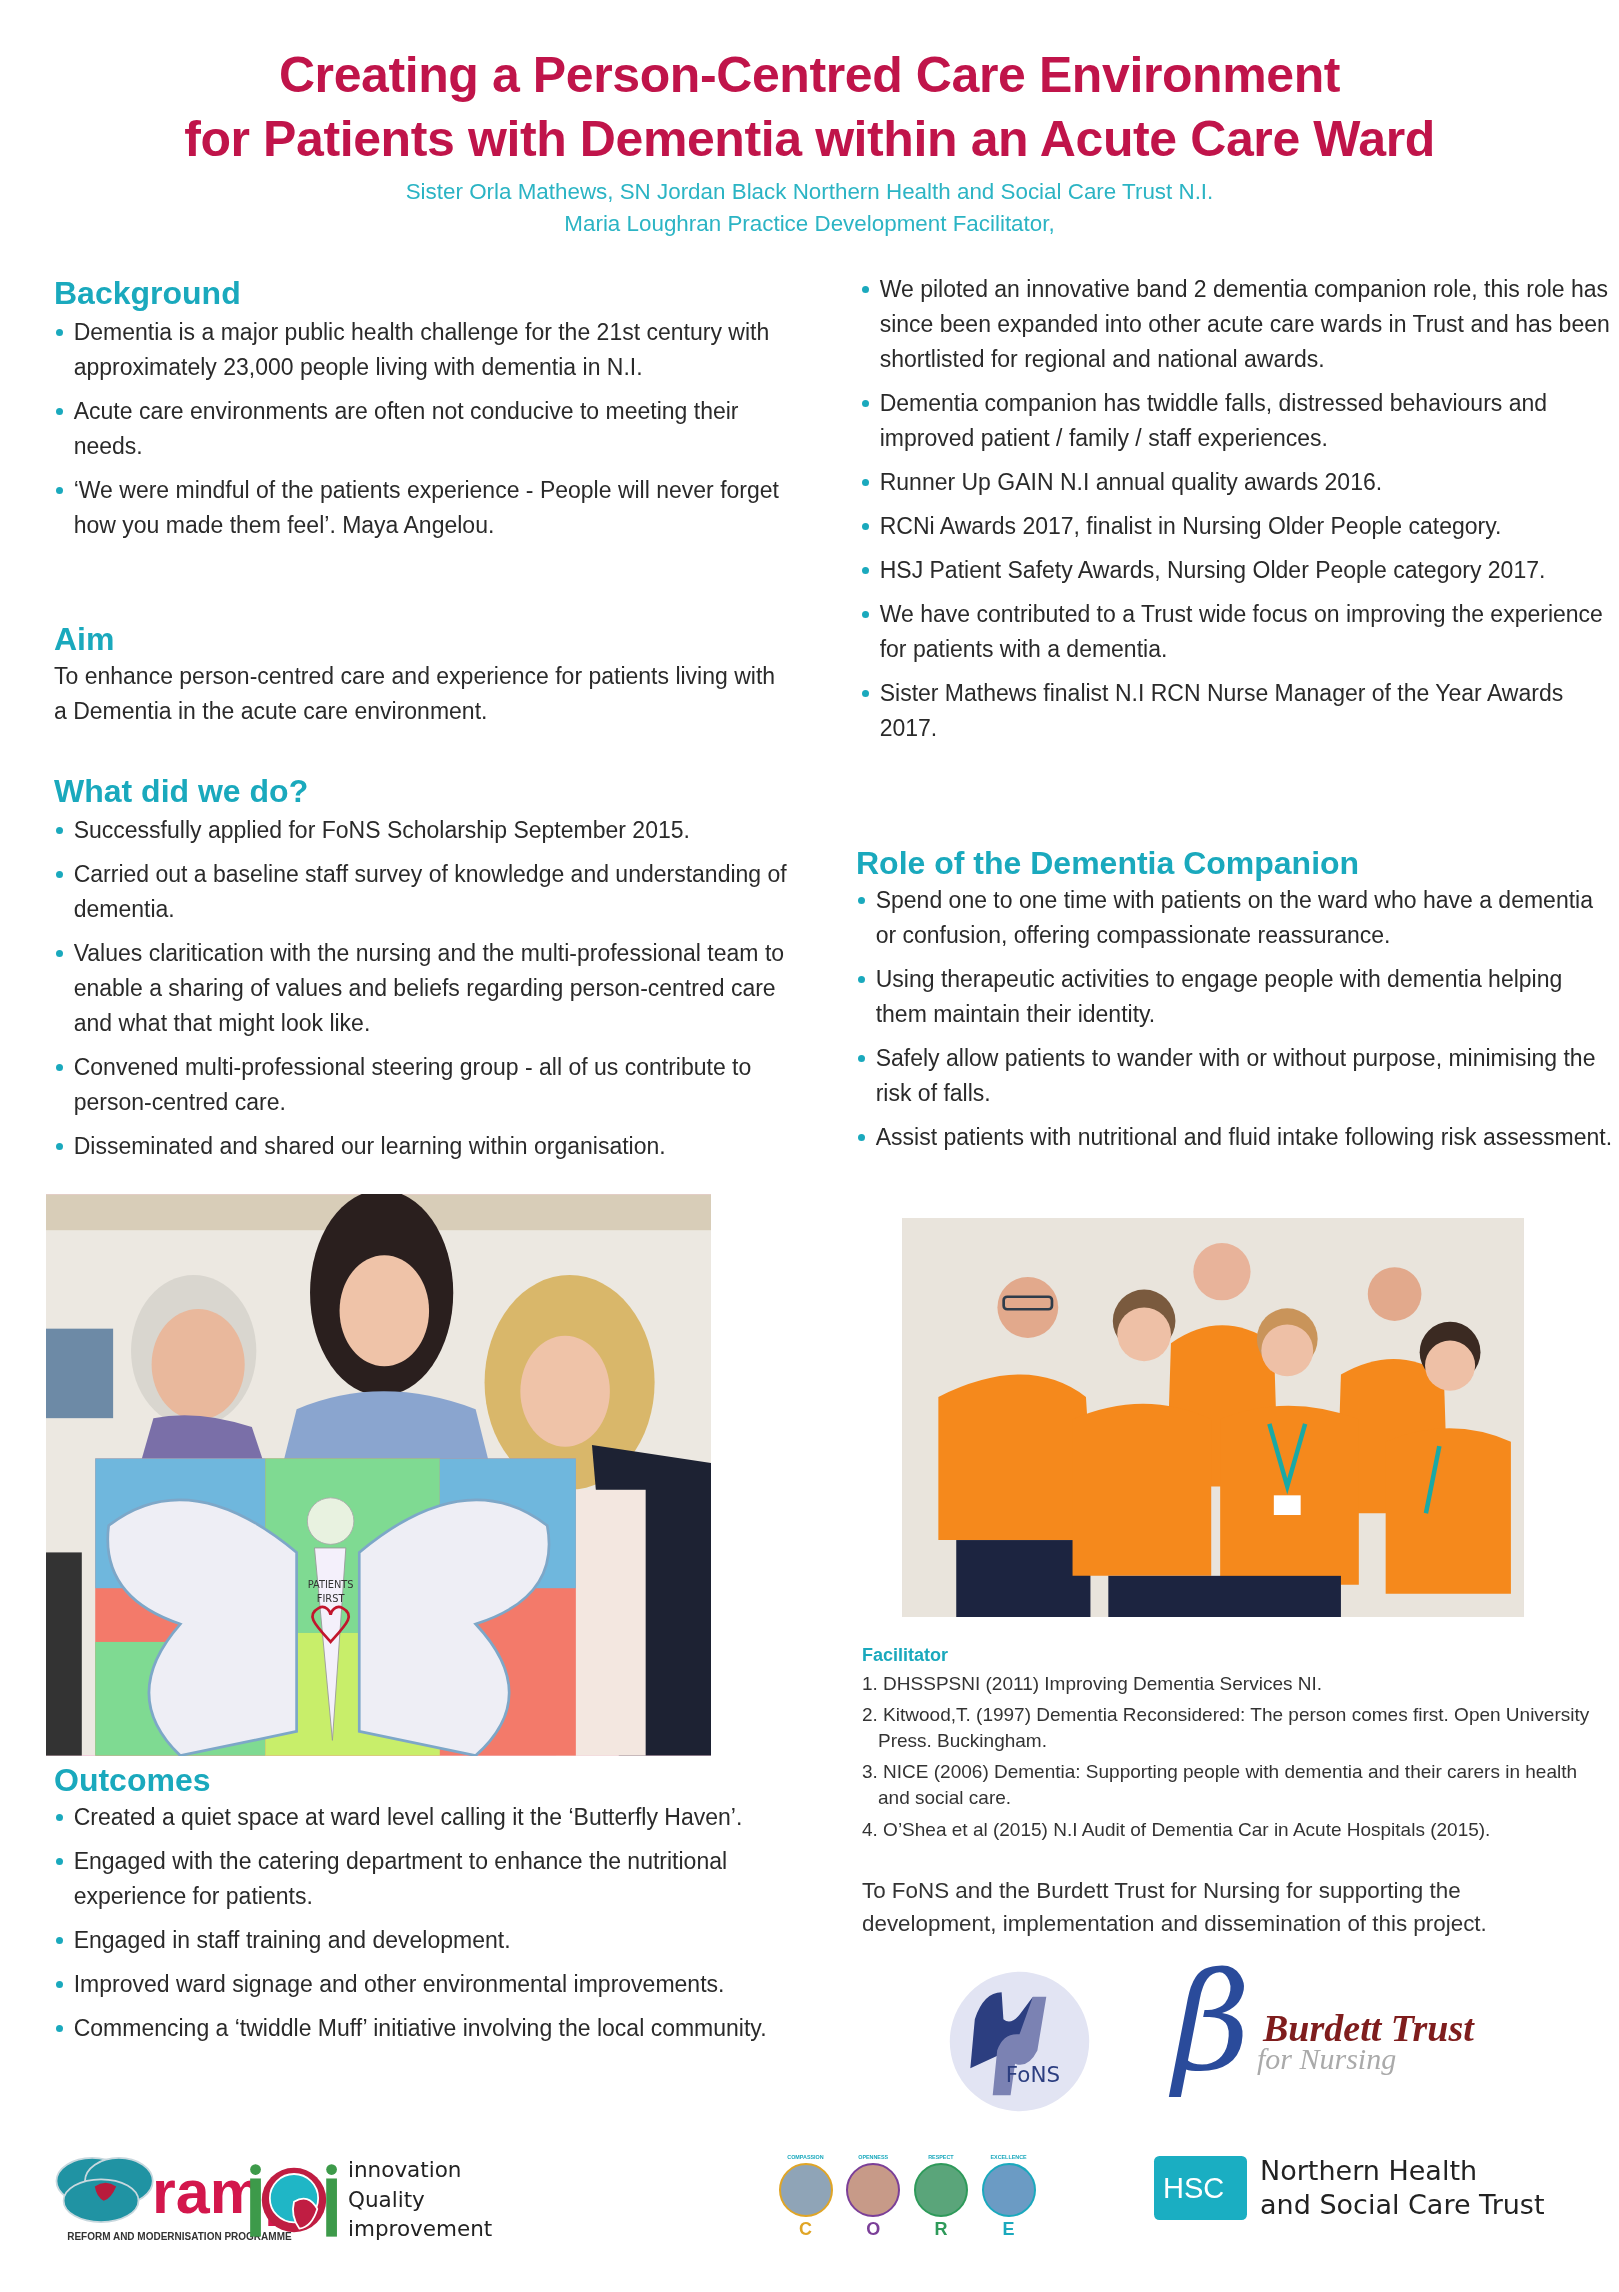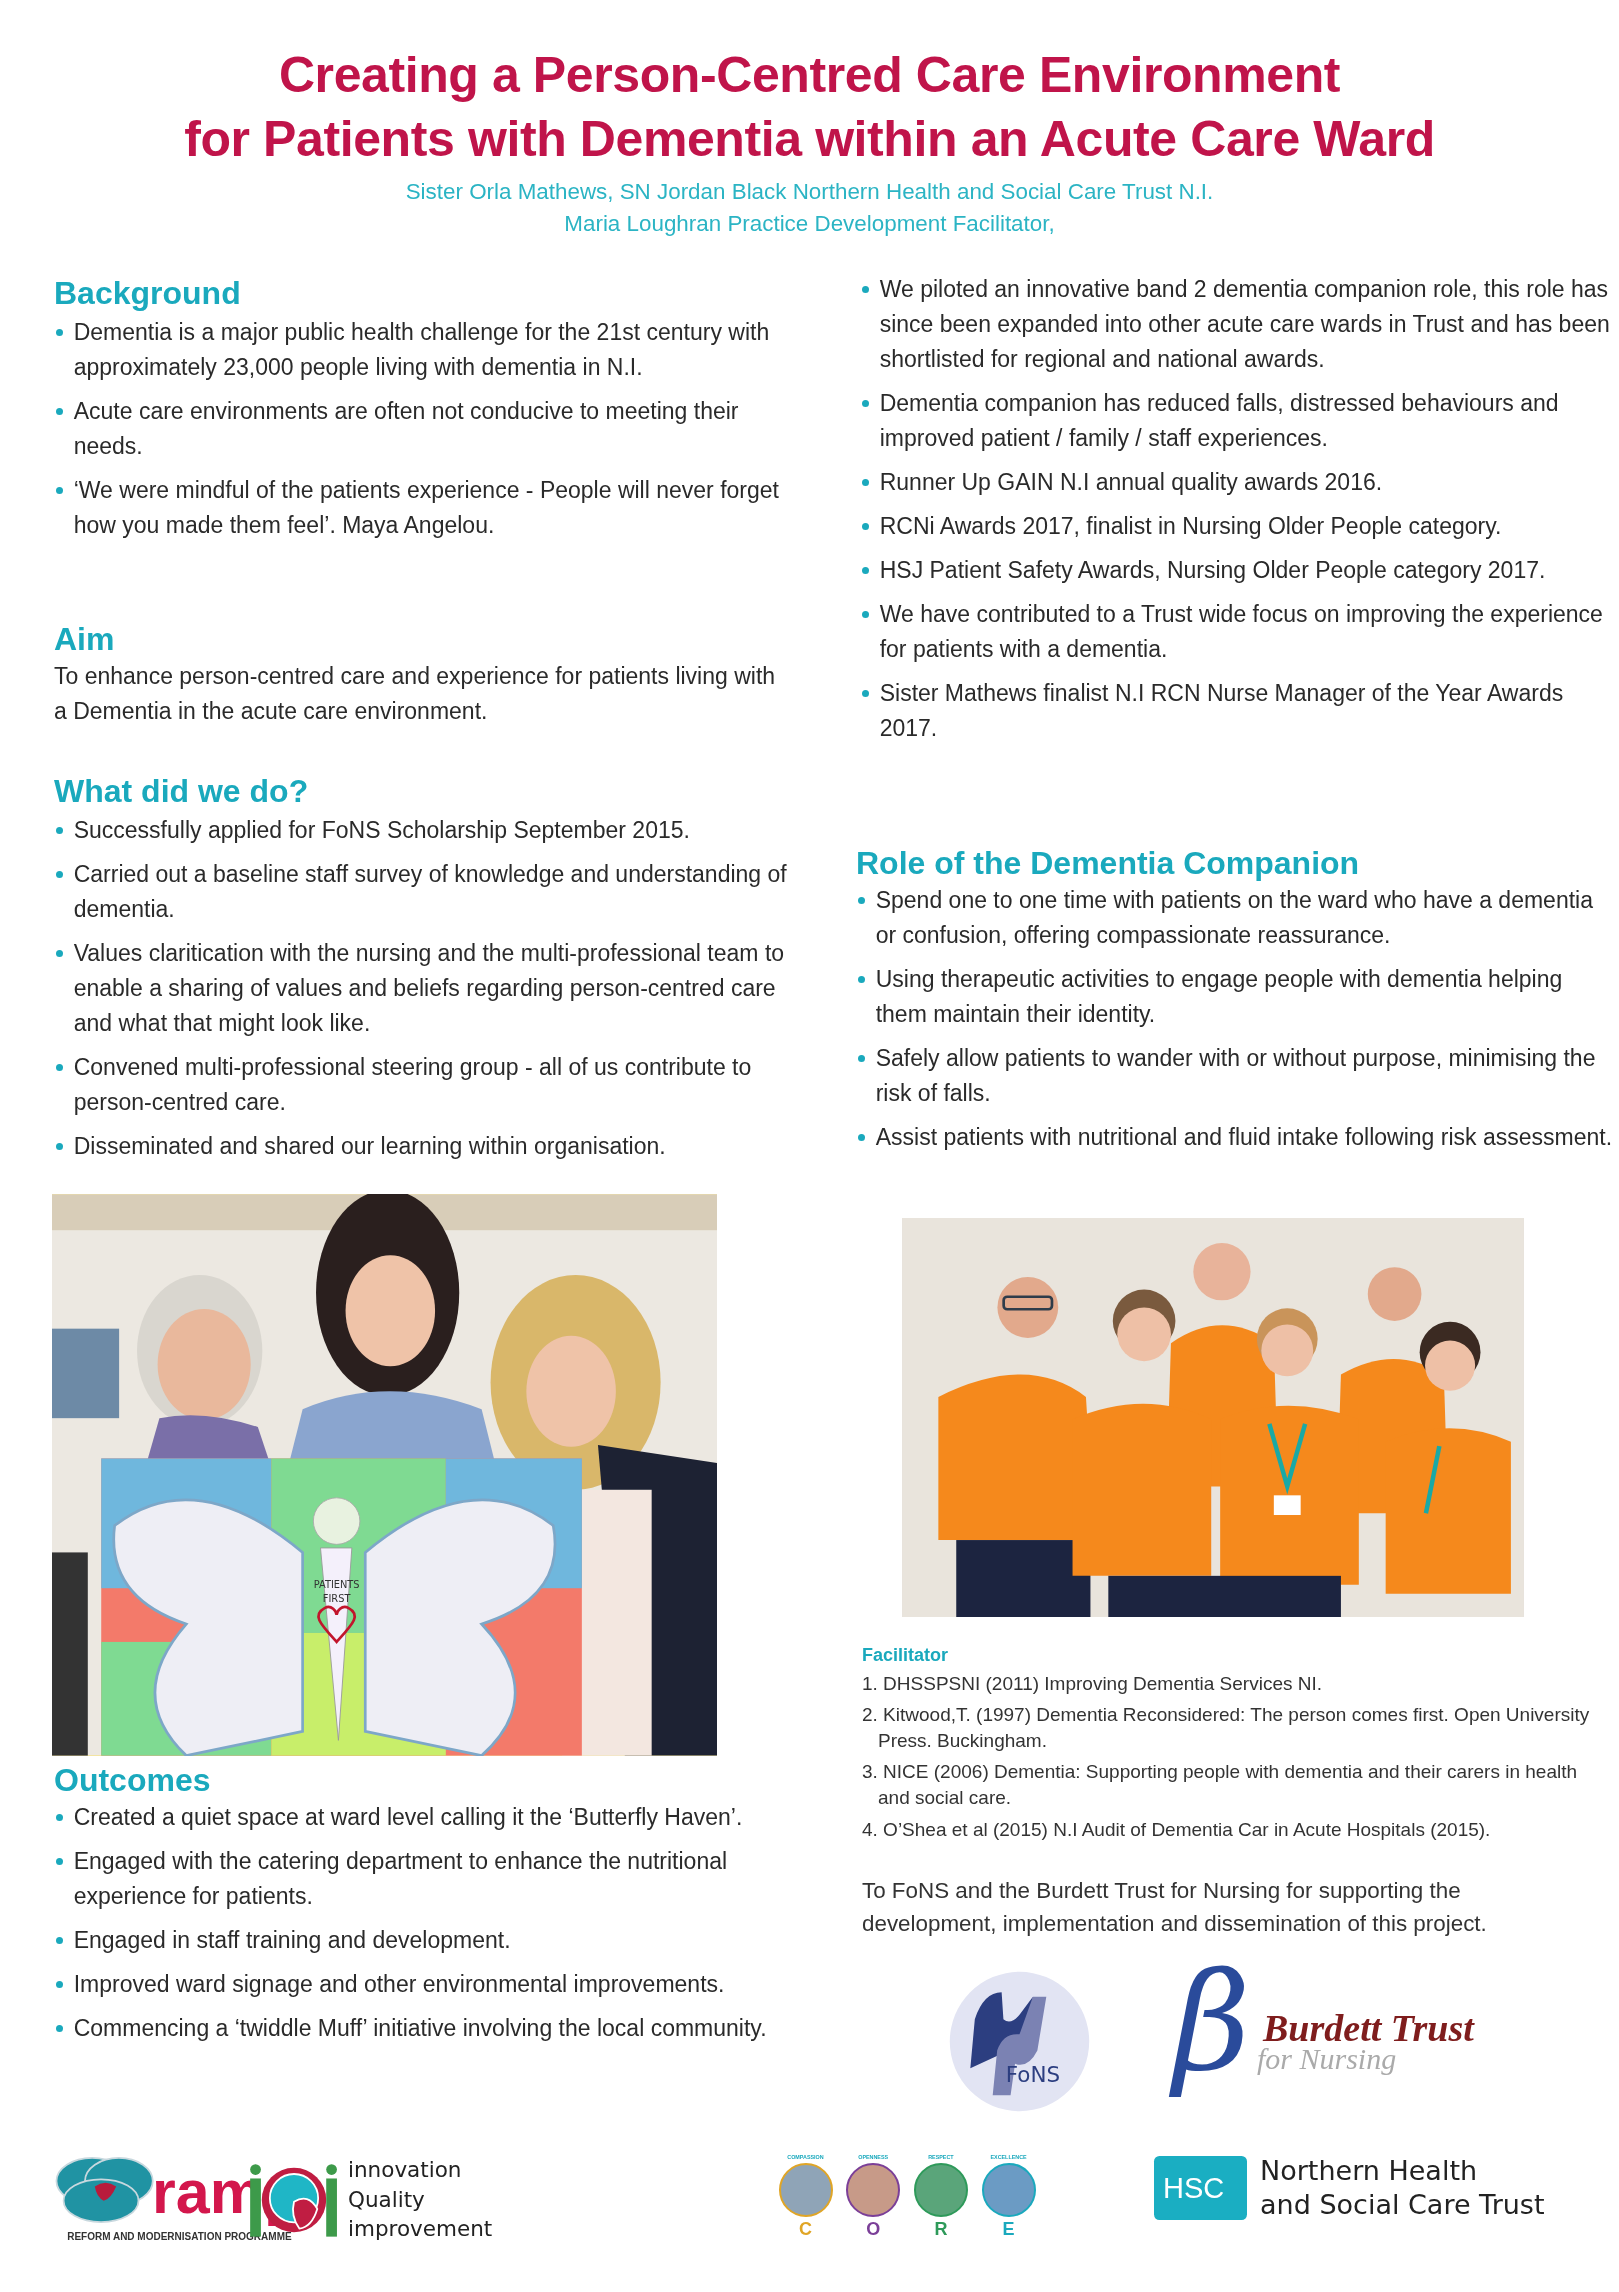--- a/index.html
+++ b/index.html
@@ -52,21 +52,21 @@
   <h2 class="h2">What did we do?</h2>
   <ul class="bul" style="margin-top:1.8px;">
     <li><span class="dot"></span><span>Successfully applied for FoNS Scholarship September 2015.</span></li>
     <li><span class="dot"></span><span>Carried out a baseline staff survey of knowledge and understanding of dementia.</span></li>
     <li><span class="dot"></span><span>Values claritication with the nursing and the multi-professional team to enable a sharing of values and beliefs regarding person-centred care and what that might look like.</span></li>
     <li><span class="dot"></span><span>Convened multi-professional steering group - all of us contribute to person-centred care.</span></li>
     <li><span class="dot"></span><span>Disseminated and shared our learning within organisation.</span></li>
   </ul>
 </div>
 
-<div class="photo" style="left:52px; top:1194px; width:665px; height:562px; background:#fde047;">
+<div class="photo" style="left:46px; top:1194px; width:665px; height:562px; background:#f9a8d4;">
   <svg width="665" height="562" viewBox="0 0 743 627">
     <rect x="0" y="0" width="743" height="627" fill="#ece8e1"></rect>
     <rect x="0" y="0" width="743" height="40" fill="#d8cdb8"></rect>
     <rect x="0" y="150" width="75" height="100" fill="#6d8aa6"></rect>
     <rect x="0" y="400" width="40" height="227" fill="#333"></rect>
 
     <ellipse cx="165" cy="175" rx="70" ry="85" fill="#d9d6cf"></ellipse>
     <ellipse cx="170" cy="190" rx="52" ry="62" fill="#e9b89c"></ellipse>
     <path d="M 120 250 Q 170 240 230 260 L 250 320 L 100 320 Z" fill="#7a6fa8"></path>
     <ellipse cx="375" cy="110" rx="80" ry="115" fill="#2a1f1e"></ellipse>
@@ -101,21 +101,21 @@
     <li><span class="dot"></span><span>Engaged with the catering department to enhance the nutritional experience for patients.</span></li>
     <li><span class="dot"></span><span>Engaged in staff training and development.</span></li>
     <li><span class="dot"></span><span>Improved ward signage and other environmental improvements.</span></li>
     <li><span class="dot"></span><span>Commencing a ‘twiddle Muff’ initiative involving the local community.</span></li>
   </ul>
 </div>
 
 <div class="col" style="left:860px; top:272px; width:752px;">
   <ul class="bul">
     <li><span class="dot"></span><span>We piloted an innovative band 2 dementia companion role, this role has since been expanded into other acute care wards in Trust and has been shortlisted for regional and national awards.</span></li>
-    <li><span class="dot"></span><span>Dementia companion has reduced falls, distressed behaviours and improved patient / family / staff experiences.</span></li>
+    <li><span class="dot"></span><span>Dementia companion has twiddle falls, distressed behaviours and improved patient / family / staff experiences.</span></li>
     <li><span class="dot"></span><span>Runner Up GAIN N.I annual quality awards 2016.</span></li>
     <li><span class="dot"></span><span>RCNi Awards 2017, finalist in Nursing Older People category.</span></li>
     <li><span class="dot"></span><span>HSJ Patient Safety Awards, Nursing Older People category 2017.</span></li>
     <li><span class="dot"></span><span>We have contributed to a Trust wide focus on improving the experience for patients with a dementia.</span></li>
     <li><span class="dot"></span><span>Sister Mathews finalist N.I RCN Nurse Manager of the Year Awards 2017.</span></li>
   </ul>
 </div>
 
 <div class="col" style="left:856px; top:844px; width:761px;">
   <h2 class="h2">Role of the Dementia Companion</h2>

